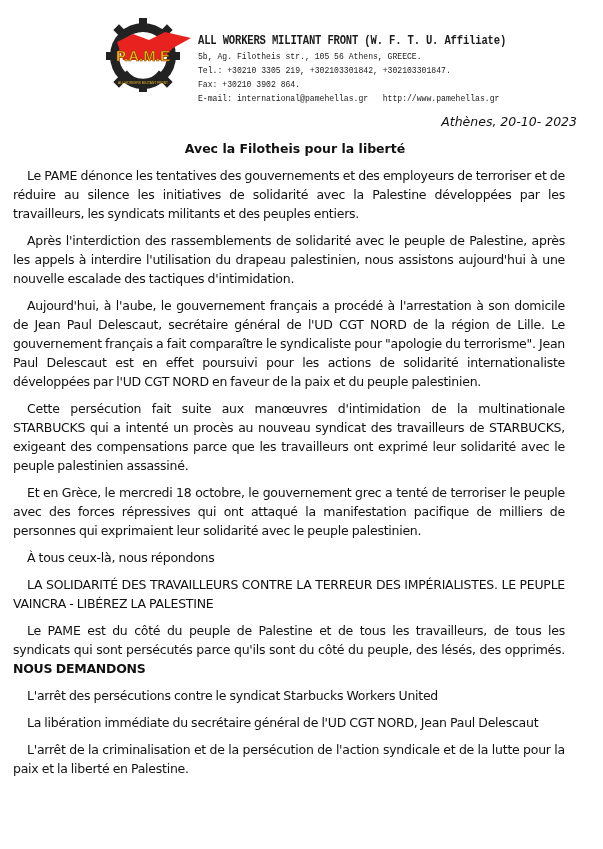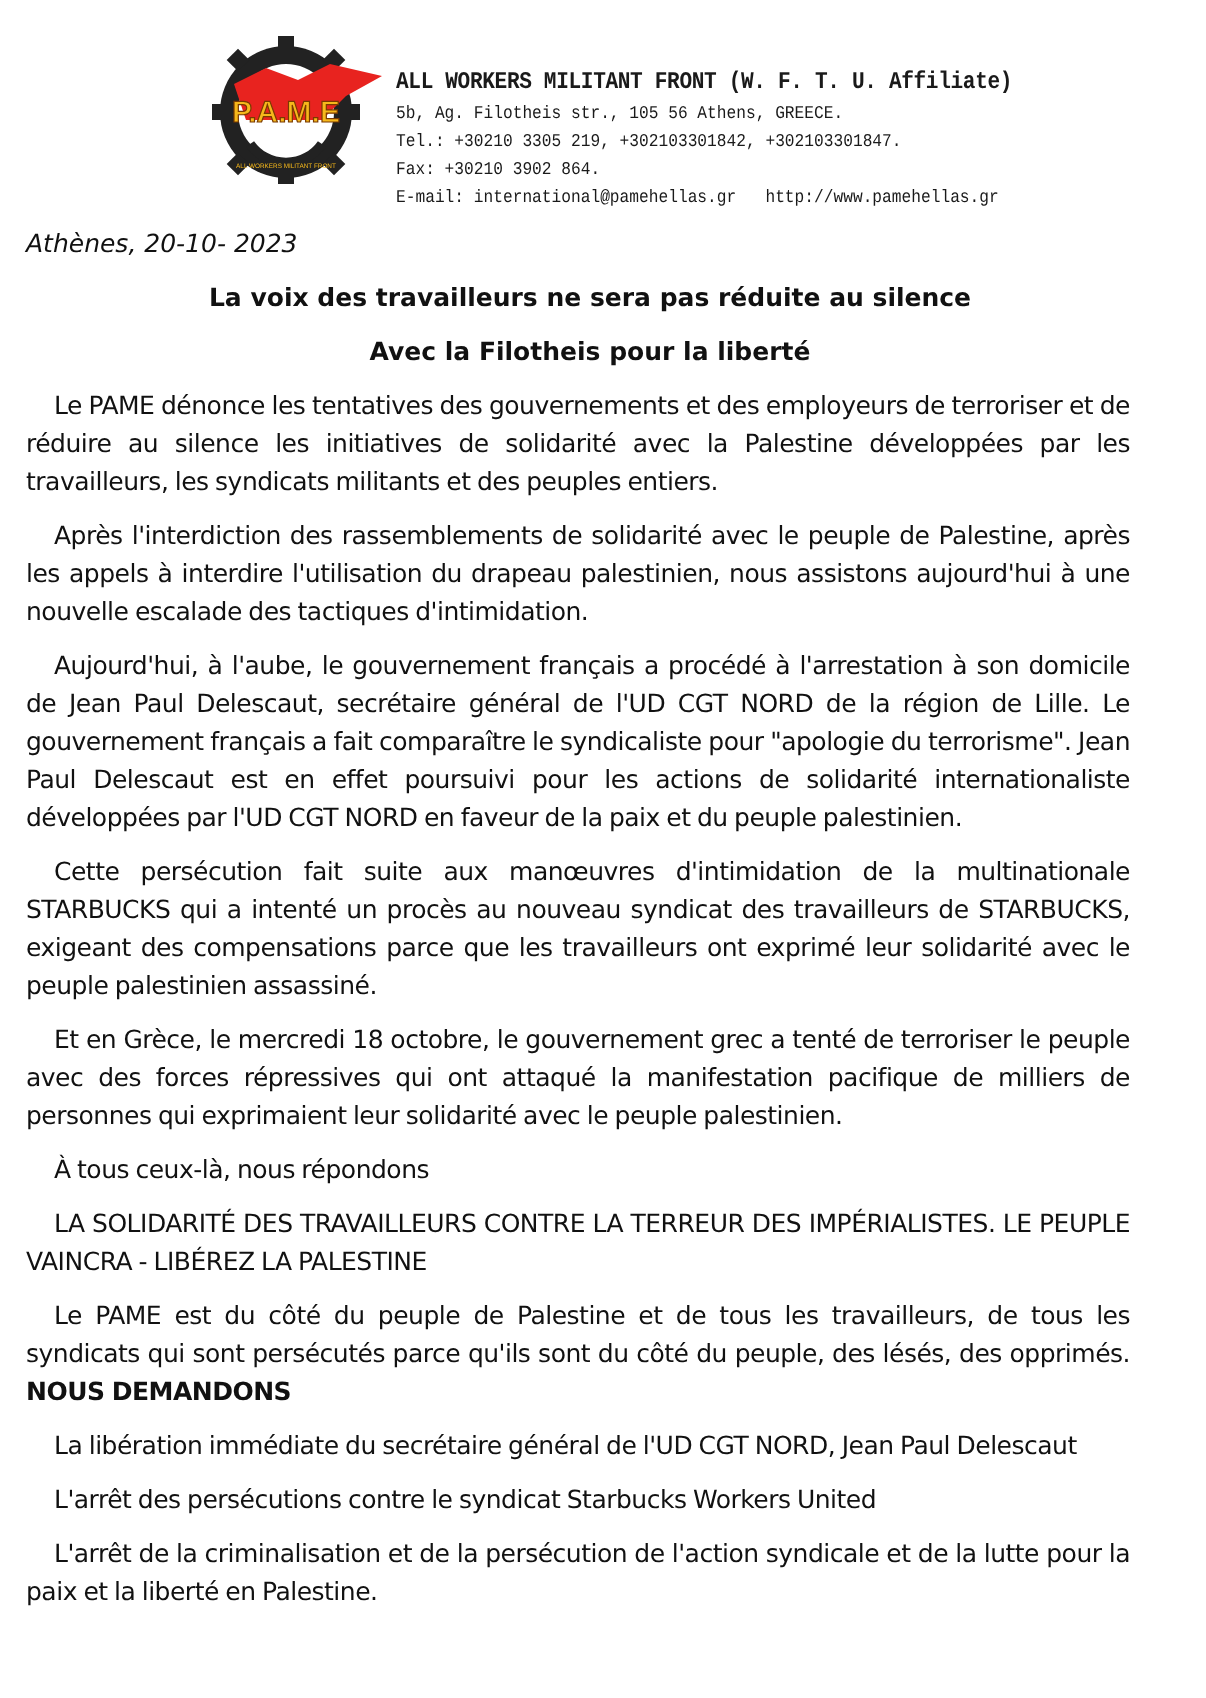--- a/index.html
+++ b/index.html
@@ -3,21 +3,21 @@
   <meta charset="utf-8">
   <style>
     html, body { margin: 0; padding: 0; background: #ffffff; }
     body { width: 603px; height: 849px; overflow: hidden; position: relative; color: #111; }
     .header { position: absolute; left: 0; top: 0; width: 603px; height: 100px; }
     .logo { position: absolute; left: 103px; top: 14px; width: 90px; height: 80px; }
     .letterhead { position: absolute; left: 198px; top: 34px; font-family: Liberation Mono, monospace; font-size: 9px; line-height: 14px; color: #1a1a1a; }
     .letterhead .org { font-weight: bold; font-size: 12px; line-height: 15px; letter-spacing: -0.2px; margin-bottom: 1px; transform: scaleX(0.88); transform-origin: left; white-space: nowrap; }
     .letterhead .line { white-space: nowrap; transform: scaleX(0.9); transform-origin: left; }
     .doc { position: absolute; left: 13px; top: 112px; width: 564px; font-family: "DejaVu Sans", sans-serif; font-size: 12.5px; line-height: 19px; color: #111; }
-    .date { font-style: italic; margin: 0 0 8px 0; }
+    .date { text-align: right; font-style: italic; margin: 0 0 8px 0; }
     .title { text-align: center; font-weight: bold; margin: 0 0 8px 0; }
     p { margin: 0 12px 8px 0; text-align: justify; text-indent: 14px; letter-spacing: -0.25px; word-spacing: -0.5px; }
     .slogan { font-weight: normal; text-align: justify; text-align-last: left; }
     .strong { font-weight: bold; }
   </style>
 </head>
 <body>
 
 <div class="header">
   <svg class="logo" viewBox="0 0 90 80">
@@ -44,26 +44,25 @@
     <div class="org">ALL WORKERS MILITANT FRONT (W. F. T. U. Affiliate)</div>
     <div class="line">5b, Ag. Filotheis str., 105 56 Athens, GREECE.</div>
     <div class="line">Tel.: +30210 3305 219, +302103301842, +302103301847.</div>
     <div class="line">Fax: +30210 3902 864.</div>
     <div class="line" style="white-space: pre;">E-mail: international@pamehellas.gr   http://www.pamehellas.gr</div>
   </div>
 </div>
 
 <div class="doc">
   <div class="date">Athènes, 20-10- 2023</div>
-  <div class="title">La voix des travailleurs ne sera pas réduite au silence</div>
   <div class="title">Avec la Filotheis pour la liberté</div>
   <p>Le PAME dénonce les tentatives des gouvernements et des employeurs de terroriser et de réduire au silence les initiatives de solidarité avec la Palestine développées par les travailleurs, les syndicats militants et des peuples entiers.</p>
   <p>Après l'interdiction des rassemblements de solidarité avec le peuple de Palestine, après les appels à interdire l'utilisation du drapeau palestinien, nous assistons aujourd'hui à une nouvelle escalade des tactiques d'intimidation.</p>
   <p>Aujourd'hui, à l'aube, le gouvernement français a procédé à l'arrestation à son domicile de Jean Paul Delescaut, secrétaire général de l'UD CGT NORD de la région de Lille. Le gouvernement français a fait comparaître le syndicaliste pour "apologie du terrorisme". Jean Paul Delescaut est en effet poursuivi pour les actions de solidarité internationaliste développées par l'UD CGT NORD en faveur de la paix et du peuple palestinien.</p>
   <p>Cette persécution fait suite aux manœuvres d'intimidation de la multinationale STARBUCKS qui a intenté un procès au nouveau syndicat des travailleurs de STARBUCKS, exigeant des compensations parce que les travailleurs ont exprimé leur solidarité avec le peuple palestinien assassiné.</p>
   <p>Et en Grèce, le mercredi 18 octobre, le gouvernement grec a tenté de terroriser le peuple avec des forces répressives qui ont attaqué la manifestation pacifique de milliers de personnes qui exprimaient leur solidarité avec le peuple palestinien.</p>
   <p>À tous ceux-là, nous répondons</p>
   <p class="slogan">LA SOLIDARITÉ DES TRAVAILLEURS CONTRE LA TERREUR DES IMPÉRIALISTES. LE PEUPLE VAINCRA - LIBÉREZ LA PALESTINE</p>
   <p><span>Le PAME est du côté du peuple de Palestine et de tous les travailleurs, de tous les syndicats qui sont persécutés parce qu'ils sont du côté du peuple, des lésés, des opprimés.</span> <span class="strong">NOUS DEMANDONS</span></p>
+  <p>L'arrêt des persécutions contre le syndicat Starbucks Workers United</p>
   <p>La libération immédiate du secrétaire général de l'UD CGT NORD, Jean Paul Delescaut</p>
-  <p>L'arrêt des persécutions contre le syndicat Starbucks Workers United</p>
   <p>L'arrêt de la criminalisation et de la persécution de l'action syndicale et de la lutte pour la paix et la liberté en Palestine.</p>
 </div>
 
 </body></html>

